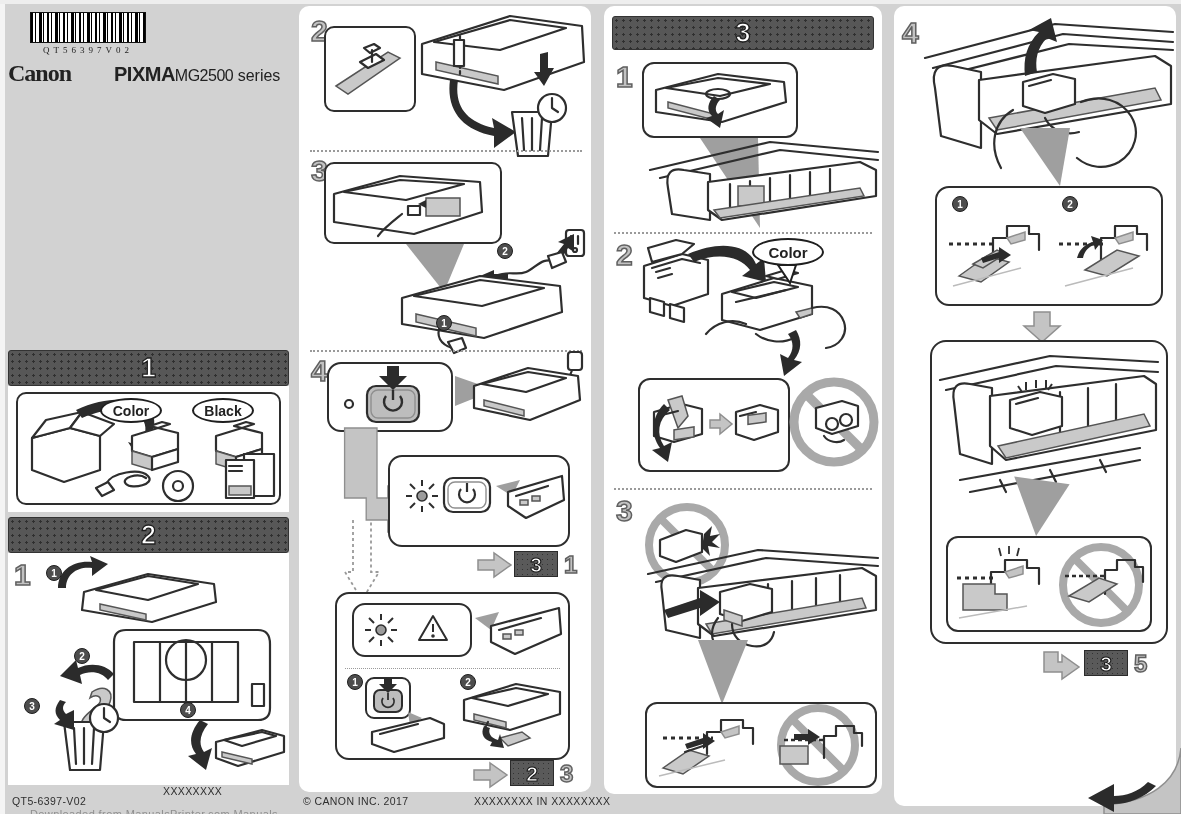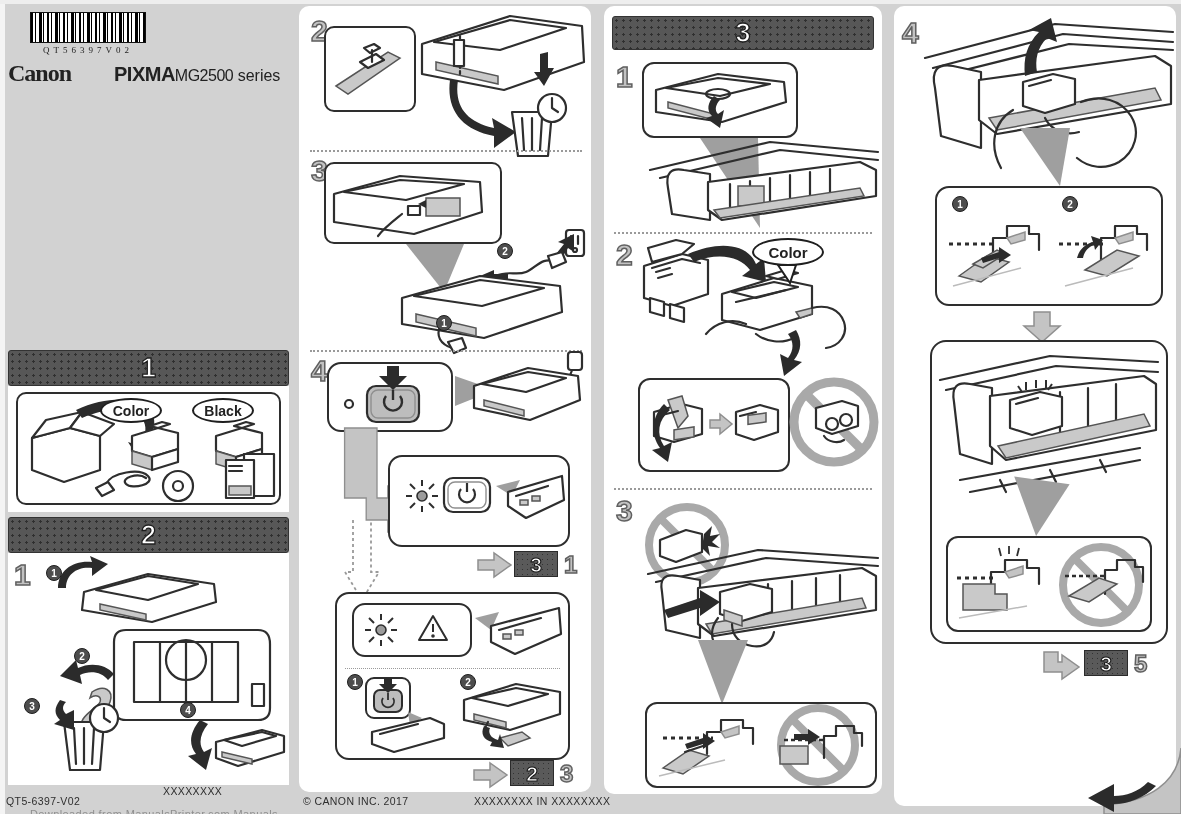--- a/index.html
+++ b/index.html
@@ -653,17 +653,17 @@
 <div class="ref-rect" style="left:1084px;top:650px;width:44px;height:26px">
   <span class="ref-num">3</span>
 </div>
 <span class="ghost" style="left:1134px;top:652px;font-size:24px">5</span>
 
 <svg class="abs" style="left:1086px;top:748px" width="95" height="66" viewBox="0 0 95 66">
   <path class="grayarr" d="M95,0 C92,34 64,54 18,57 L18,66 L95,66 Z"></path>
   <path class="blk" d="M70,38 C58,50 42,56 28,56 L28,64 L2,50 L28,36 L28,48 C40,48 52,44 62,34 Z"></path>
 </svg>
 
-<div class="ftxt" style="left:6px;top:795px">QT5-6397-V02</div>
+<div class="ftxt" style="left:12px;top:795px">QT5-6397-V02</div>
 <div class="ftxt" style="left:163px;top:785px">XXXXXXXX</div>
 <div class="ftxt" style="left:303px;top:795px">© CANON INC. 2017</div>
 <div class="ftxt" style="left:474px;top:795px">XXXXXXXX IN XXXXXXXX</div>
 <div class="ftxt" style="left:30px;top:808px;color:#8f8f8f;font-size:11px">Downloaded from ManualsPrinter.com Manuals</div>
 
 </body></html>

